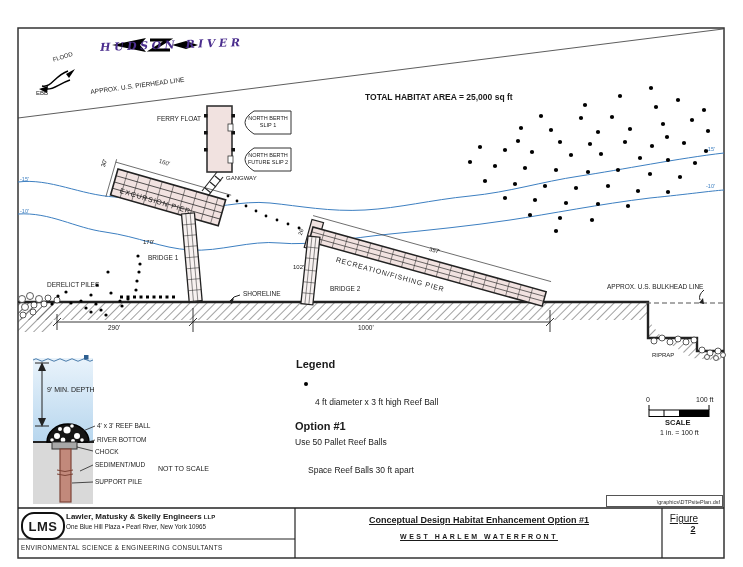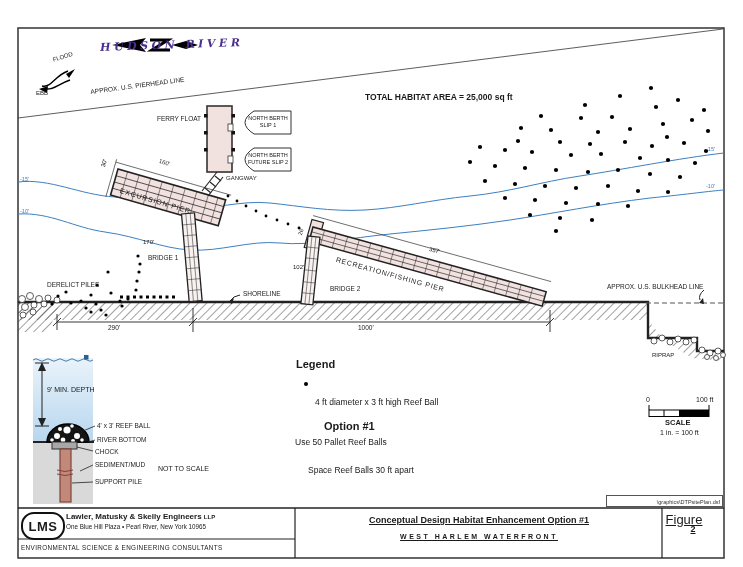--- a/index.html
+++ b/index.html
@@ -430,36 +430,36 @@
 <div class="lbl s7" style="left:47px;top:386px;">9' MIN. DEPTH</div>
 <div class="lbl s65" style="left:97px;top:422px;">4' x 3' REEF BALL</div>
 <div class="lbl s65" style="left:97px;top:436px;">RIVER BOTTOM</div>
 <div class="lbl s65" style="left:95px;top:448px;">CHOCK</div>
 <div class="lbl s65" style="left:95px;top:461px;">SEDIMENT/MUD</div>
 <div class="lbl s65" style="left:95px;top:478px;">SUPPORT PILE</div>
 <div class="lbl s7" style="left:158px;top:465px;">NOT TO SCALE</div>
 
 <div class="lbl s9 b" style="left:296px;top:358px;">Legend</div>
 <div class="lbl s8" style="left:315px;top:398px;">4 ft diameter x 3 ft high Reef Ball</div>
-<div class="lbl s9 b" style="left:295px;top:420px;margin-left:29px;">Option #1</div>
+<div class="lbl s9 b" style="left:295px;top:420px;">Option #1</div>
 <div class="lbl s8" style="left:295px;top:438px;">Use 50 Pallet Reef Balls</div>
 <div class="lbl s8" style="left:308px;top:466px;">Space Reef Balls 30 ft apart</div>
 
 <div class="lbl s7" style="left:646px;top:396px;">0</div>
 <div class="lbl s7" style="left:696px;top:396px;">100 ft</div>
 <div class="lbl s75" style="left:665px;top:419px;font-weight:bold;">SCALE</div>
 <div class="lbl s7" style="left:660px;top:429px;">1 in. = 100 ft</div>
 
 <div class="logo">LMS</div>
 <div class="lbl b" style="left:66px;top:512px;font-size:8px;">
   <span>Lawler, Matusky &amp; Skelly Engineers</span>
   <span style="font-size:6px;">LLP</span>
 </div>
 <div class="lbl" style="left:66px;top:523px;font-size:6.3px;">One Blue Hill Plaza • Pearl River, New York 10965</div>
 <div class="lbl" style="left:21px;top:544px;font-size:6.3px;letter-spacing:0.4px;">ENVIRONMENTAL SCIENCE &amp; ENGINEERING CONSULTANTS</div>
 <div class="lbl b ctr" style="left:300px;top:515px;width:358px;font-size:9px;">Conceptual Design Habitat Enhancement Option #1</div>
 <div class="lbl b ctr" style="left:300px;top:533px;width:358px;font-size:7px;letter-spacing:2.5px;">WEST HARLEM WATERFRONT</div>
-<div class="lbl ctr" style="left:664px;top:513px;width:40px;font-size:13px;">Figure</div>
+<div class="lbl ctr" style="left:664px;top:513px;width:40px;font-size:10px;">Figure</div>
 <div class="lbl b ctr" style="left:664px;top:524px;width:58px;font-size:9px;">2</div>
 <div class="pathbox">\graphics\DTPsitePlan.dsf</div>
 
 
 </div>
 
 </body></html>

